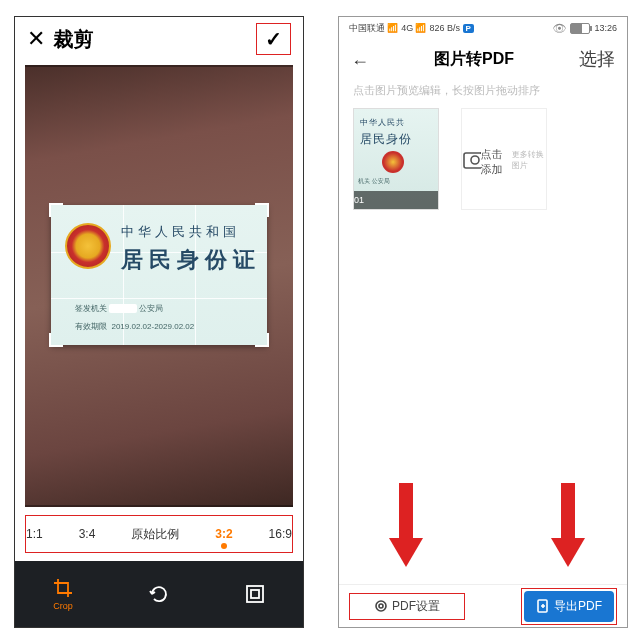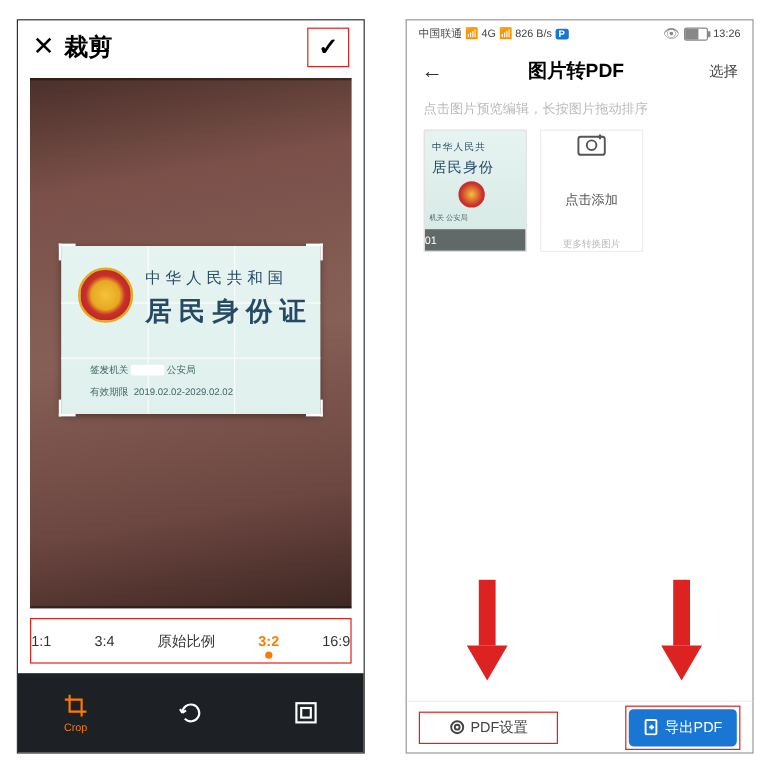--- a/index.html
+++ b/index.html
@@ -52,32 +52,32 @@
   .status .r{display:flex;align-items:center;gap:4px}
   .bat{display:inline-block;width:18px;height:9px;border:1px solid #888;border-radius:2px;position:relative}
   .bat:after{content:"";position:absolute;right:-3px;top:2px;width:2px;height:5px;background:#888}
   .bat i{display:block;width:60%;height:100%;background:#888}
   .p-badge{background:#1976d2;color:#fff;padding:0 3px;border-radius:2px;font-size:8px;font-weight:bold}
   .eye{font-size:11px;color:#888}
 
   .r-header{height:40px;display:flex;align-items:center;justify-content:space-between;padding:0 12px}
   .r-back{font-size:18px;color:#333}
   .r-title{font-size:16px;font-weight:600}
-  .r-sel{font-size:12px;color:#444}
+  .r-sel{font-size:18px;color:#444}
   .r-tip{font-size:11px;color:#bbb;padding:4px 14px 10px}
 
-  .grid2{display:flex;gap:11px;padding:0 14px}
+  .grid2{display:flex;gap:22px;padding:0 14px}
   .thumb{width:84px;height:100px;position:relative;background:linear-gradient(#e6f4f1,#d5e8e4);border:1px solid #ddd;overflow:hidden}
   .thumb .tline{position:absolute;left:6px;font-size:8px;color:#264a66;letter-spacing:1px}
   .t1{top:8px}.t2{top:22px;font-size:12px!important}
   .thumb .emblem2{position:absolute;left:28px;top:42px;width:22px;height:22px;border-radius:50%;background:radial-gradient(circle,#f4c23a,#c9302c 60%)}
   .thumb .bot{position:absolute;left:0;right:0;bottom:0;height:18px;background:rgba(0,0,0,.55);color:#fff;font-size:9px;line-height:18px}
   .thumb .meta{position:absolute;left:4px;top:68px;font-size:6px;color:#466}
 
-  .add{width:84px;height:100px;border:1px solid #eee;display:flex;flex-direction:column;align-items:center;justify-content:space-between;color:#555}
+  .add{width:84px;height:100px;border:1px solid #eee;display:flex;flex-direction:row;align-items:center;justify-content:space-between;color:#555}
   .add svg{width:26px;height:22px;stroke:#555;stroke-width:1.6;fill:none}
   .add-t{font-size:11px;margin-top:6px}
   .add-s{font-size:8px;color:#bbb;margin-top:2px}
 
   .arrow{position:absolute;width:42px;height:90px}
   .arrow.a1{left:46px;bottom:54px}
   .arrow.a2{right:38px;bottom:54px}
   .arrow svg{width:100%;height:100%}
 
   .r-footer{position:absolute;left:0;right:0;bottom:0;height:42px;border-top:1px solid #eee;display:flex;align-items:center;justify-content:space-between;padding:0 10px}

